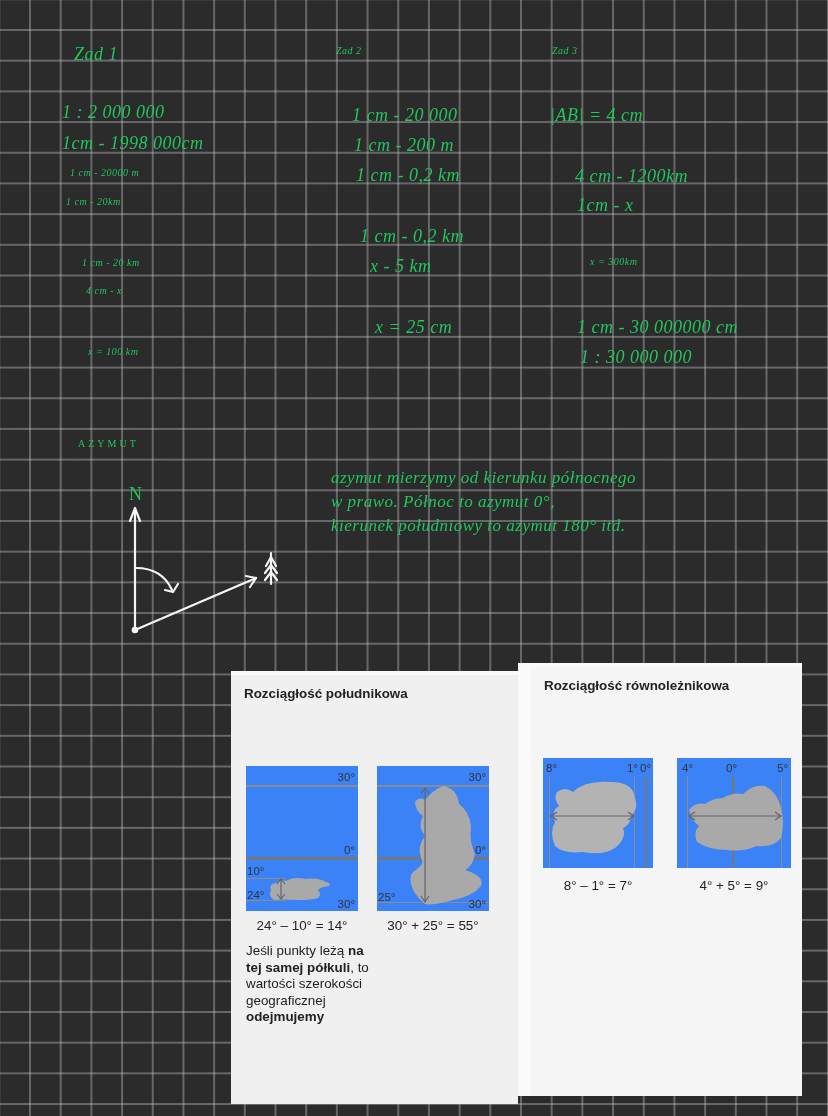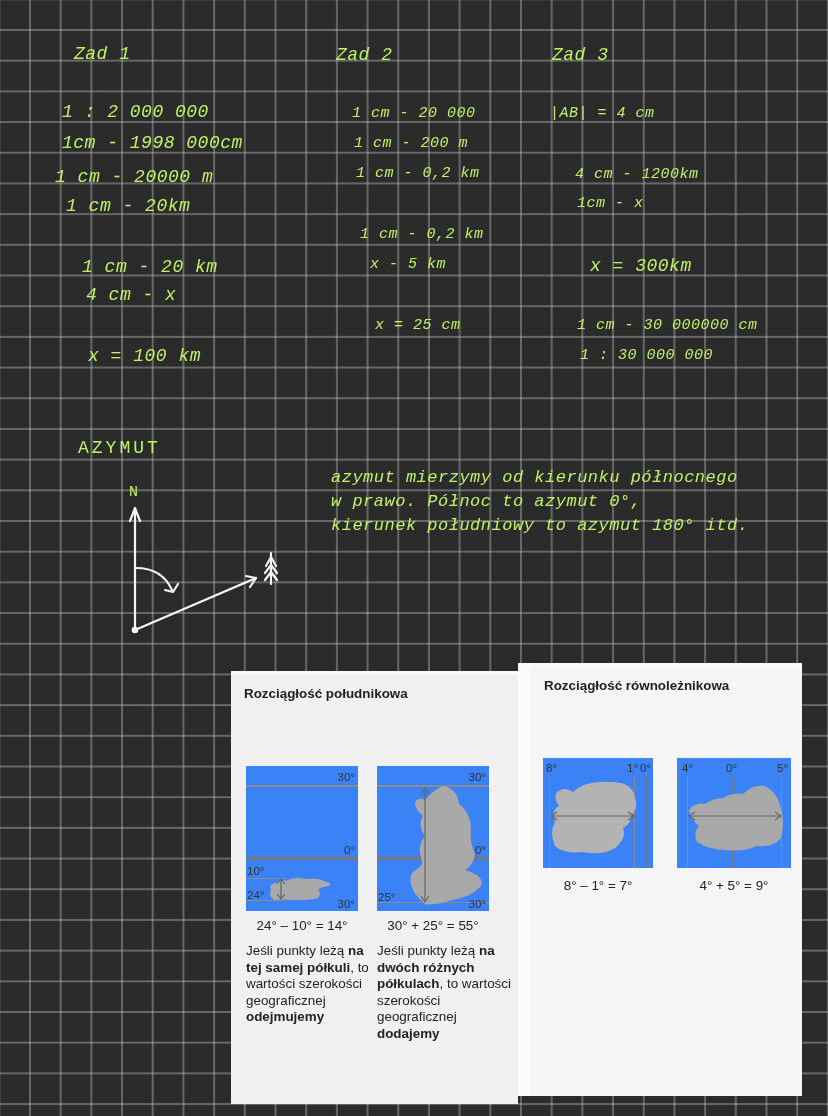--- a/index.html
+++ b/index.html
@@ -7,27 +7,27 @@
     width: 828px; height: 1116px; overflow: hidden; position: relative;
     background-color: #2b2b2b;
     background-image:
       linear-gradient(to right, rgba(200,200,200,0.38) 1.5px, transparent 1.5px),
       linear-gradient(to bottom, rgba(200,200,200,0.38) 1.5px, transparent 1.5px);
     background-size: 30.7px 30.7px;
     background-position: 29px 29px;
     font-family: "DejaVu Sans", sans-serif;
   }
   .hw {
-    position: absolute; color: #bef264; white-space: nowrap;
-    font-family: Liberation Mono, monospace; font-weight: 300;
+    position: absolute; color: #22c55e; white-space: nowrap;
+    font-family: Liberation Serif, serif; font-weight: 300;
     letter-spacing: 0.5px; font-style: italic;
   }
   .hw.s18 { font-size: 18px; }
-  .hw.s16 { font-size: 18px; }
-  .hw.s15 { font-size: 15px; text-align: center; }
+  .hw.s16 { font-size: 10px; }
+  .hw.s15 { font-size: 18px; text-align: center; }
   .hw.upright { font-style: normal; letter-spacing: 3px; }
   #azymut-note { font-size: 17px; line-height: 24px; white-space: pre; }
 
   #azymut-diagram { position: absolute; left: 0; top: 0; width: 828px; height: 700px; pointer-events: none; }
 
   .card {
     position: absolute; background: #f2f2f2; color: #222;
     font-family: "Liberation Sans", sans-serif; font-size: 13.4px; line-height: 16.5px;
   }
   #card-lat { left: 231px; top: 663px; width: 287px; height: 433px; background: #f0f0f0; margin-top: 8px; }
@@ -44,21 +44,21 @@
   .formula { position: absolute; font-size: 13.4px; color: #222; text-align: center; }
   .rule { position: absolute; width: 125px; font-size: 13.4px; line-height: 16.6px; }
   .rule b { font-weight: bold; }
 </style>
 </head>
 <body>
 
 <div class="hw s18" style="left:74px;top:44px">Zad 1</div>
 <div class="hw s18" style="left:62px;top:102px">1 : 2 000 000</div>
 <div class="hw s18" style="left:62px;top:133px">1cm - 1998 000cm</div>
-<div class="hw s16" style="left:55px;top:167px">1 cm - 20000 m</div>
+<div class="hw s16" style="left:70px;top:167px">1 cm - 20000 m</div>
 <div class="hw s16" style="left:66px;top:196px">1 cm - 20km</div>
 <div class="hw s16" style="left:82px;top:257px">1 cm - 20 km</div>
 <div class="hw s16" style="left:86px;top:285px">4 cm - x</div>
 <div class="hw s16" style="left:88px;top:346px">x = 100 km</div>
 
 <div class="hw s16" style="left:336px;top:45px">Zad 2</div>
 <div class="hw s15" style="left:352px;top:105px">1 cm - 20 000</div>
 <div class="hw s15" style="left:354px;top:135px">1 cm - 200 m</div>
 <div class="hw s15" style="left:356px;top:165px">1 cm - 0,2 km</div>
 <div class="hw s15" style="left:360px;top:226px">1 cm - 0,2 km</div>
@@ -137,23 +137,20 @@
       <line x1="48" y1="22" x2="48" y2="136" stroke="#666" stroke-width="1.2"></line>
       <polyline points="44,28 48,22 52,28" stroke="#666" fill="none" stroke-width="1.2"></polyline>
       <polyline points="44,130 48,136 52,130" stroke="#666" fill="none" stroke-width="1.2"></polyline>
     </svg>
     <div class="lbl" style="right:3px;top:3px">30°</div>
     <div class="lbl" style="right:3px;top:76px">0°</div>
     <div class="lbl" style="left:1px;top:123px">25°</div>
     <div class="lbl" style="right:3px;top:130px">30°</div>
   </div>
   <div class="formula" style="left:139px;top:247px;width:126px">30° + 25° = 55°</div>
-  <div class="rule" style="left:146px;top:272px;width:135px">
-    <span>Jeśli punkty leżą </span><b>na dwóch różnych półkulach</b><span>, to wartości szerokości geograficznej </span><b>dodajemy</b>
-  </div>
 </div>
 
 <div id="card-divider"></div>
 
 <div class="card" id="card-lon">
   <div class="card-top-strip"></div>
   <div class="title">Rozciągłość równoleżnikowa</div>
 
   <div class="panel" style="left:12px;top:95px;width:110px;height:110px">
     <div class="line" style="left:6px;top:18px;width:1px;height:92px"></div>

